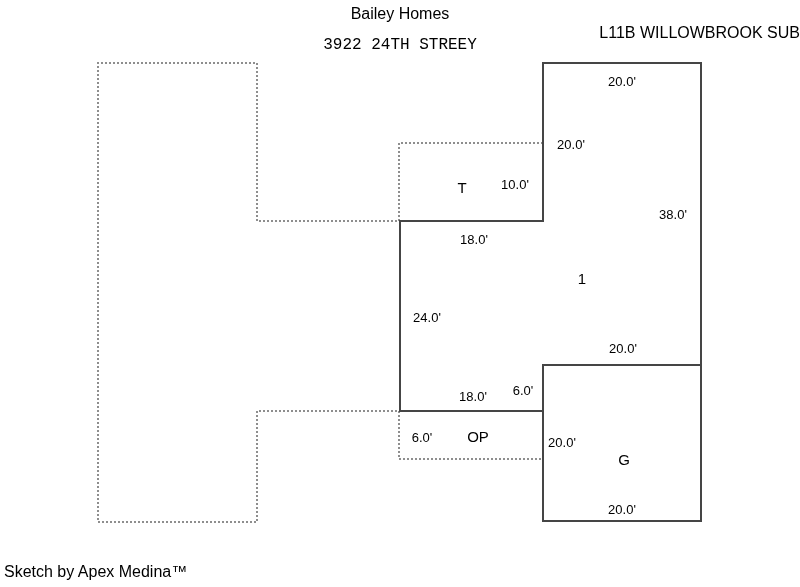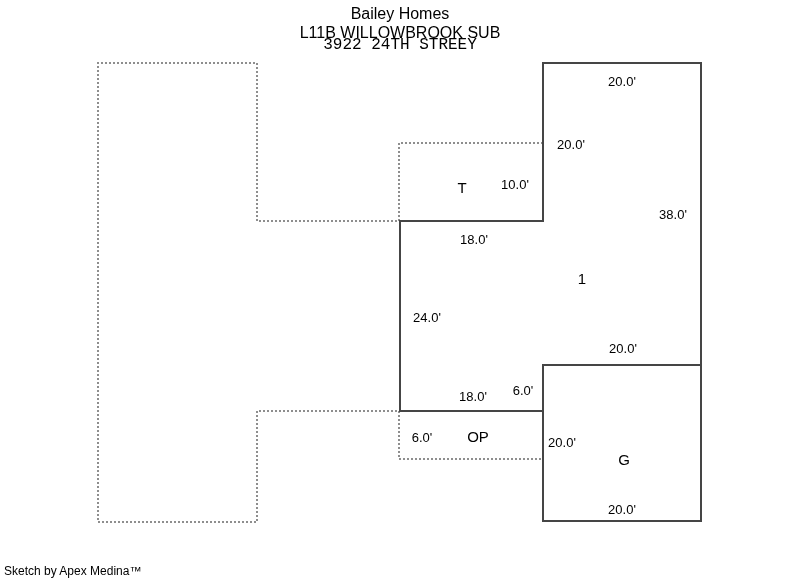--- a/index.html
+++ b/index.html
@@ -19,39 +19,39 @@
   .hdr-line {
     position: absolute;
     left: 0;
     width: 800px;
     text-align: center;
     font-size: 16px;
     line-height: 13px;
     white-space: pre;
   }
   .hdr-company { top: 7px; }
-  .hdr-legal   { top: 26px; }
+  .hdr-legal   { top: 26px; text-align: right; }
   .hdr-address { top: 39px; font-family: Liberation Mono, monospace; }
   svg.plan {
     position: absolute;
     top: 0;
     left: 0;
   }
   svg.plan text {
     font-family: "Liberation Sans", sans-serif;
     fill: #000000;
     text-anchor: middle;
   }
   svg.plan text.dim  { font-size: 13px; }
   svg.plan text.area { font-size: 15px; }
   .credit {
     position: absolute;
     left: 4px;
     top: 565px;
-    font-size: 12px;
+    font-size: 16px;
     line-height: 13px;
     white-space: pre;
   }
 </style>
 </head>
 <body>
 
 <div class="page">
 
   <div class="hdr-line hdr-company">Bailey Homes</div>

